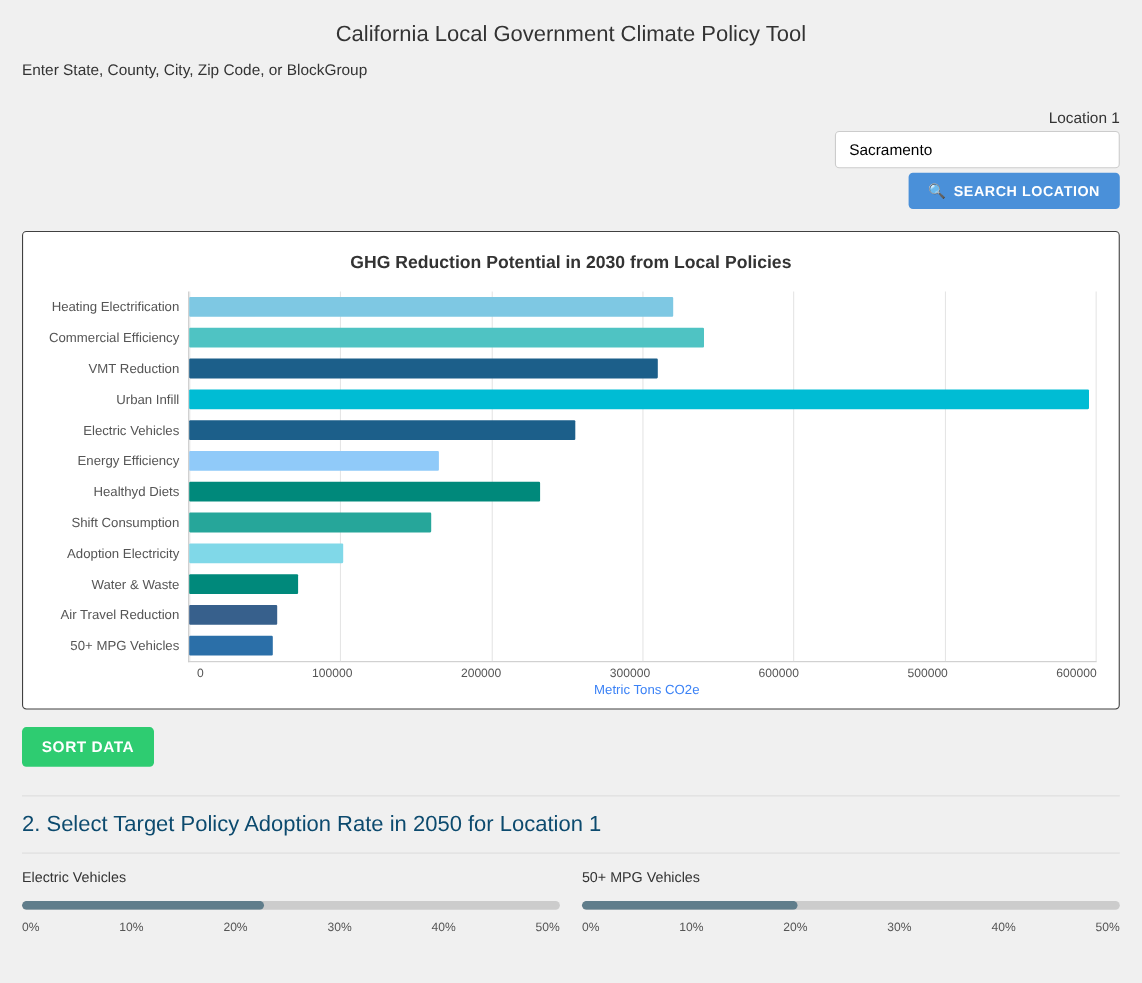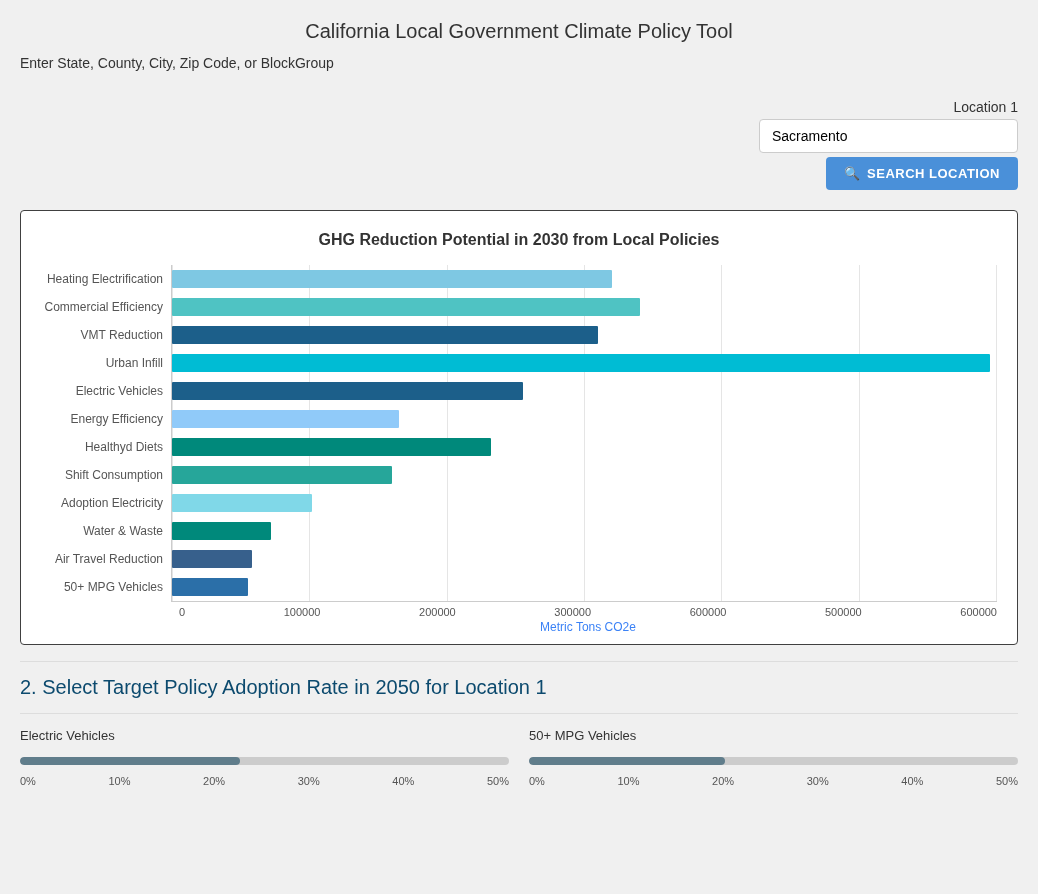--- a/index.html
+++ b/index.html
@@ -307,20 +307,21 @@
           <span>300000</span>
           <span>600000</span>
           <span>500000</span>
           <span>600000</span>
         </div>
       <div class="x-axis-title">Metric Tons CO2e</div>
     </div>
   </div>
 
   
+  <button class="sort-button">SORT DATA</button>
 
   
   <hr class="divider">
   <div class="section-heading">2. Select Target Policy Adoption Rate in 2050 for Location 1</div>
   <hr class="divider">
 
   
   <div class="sliders-section" id="sliders-container">
       <div class="slider-block">
         <div class="slider-label">Electric Vehicles</div>

